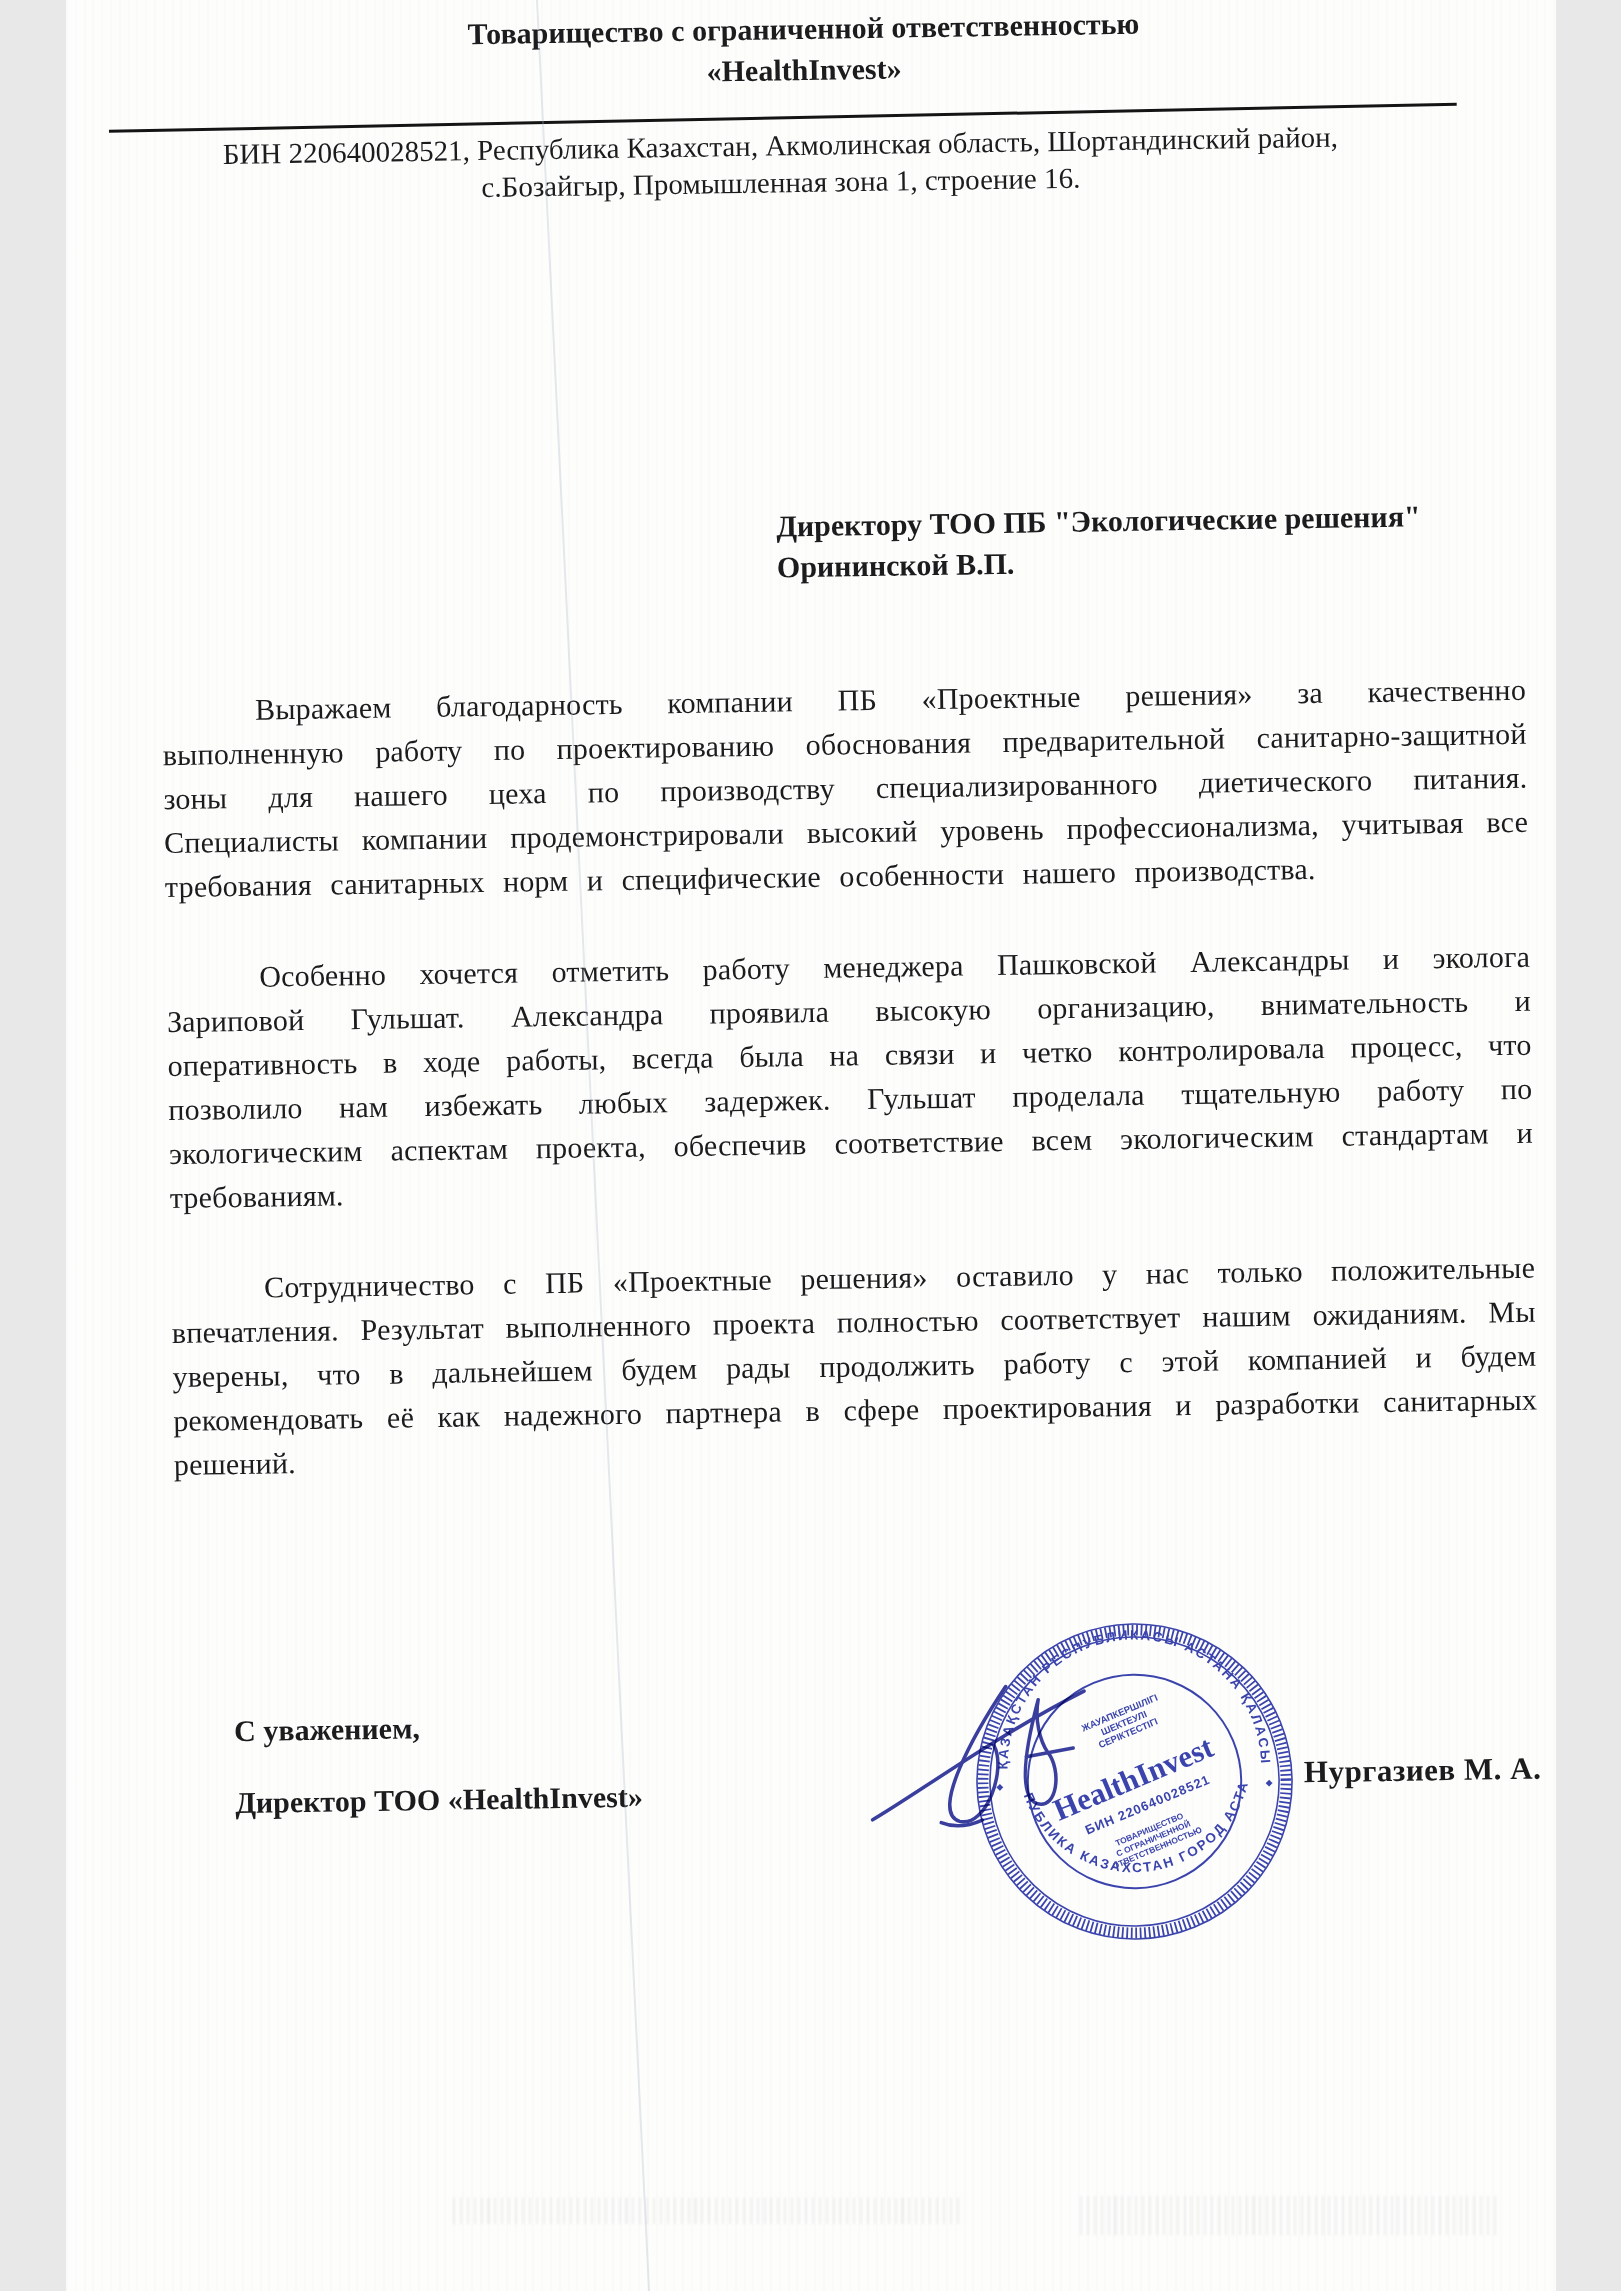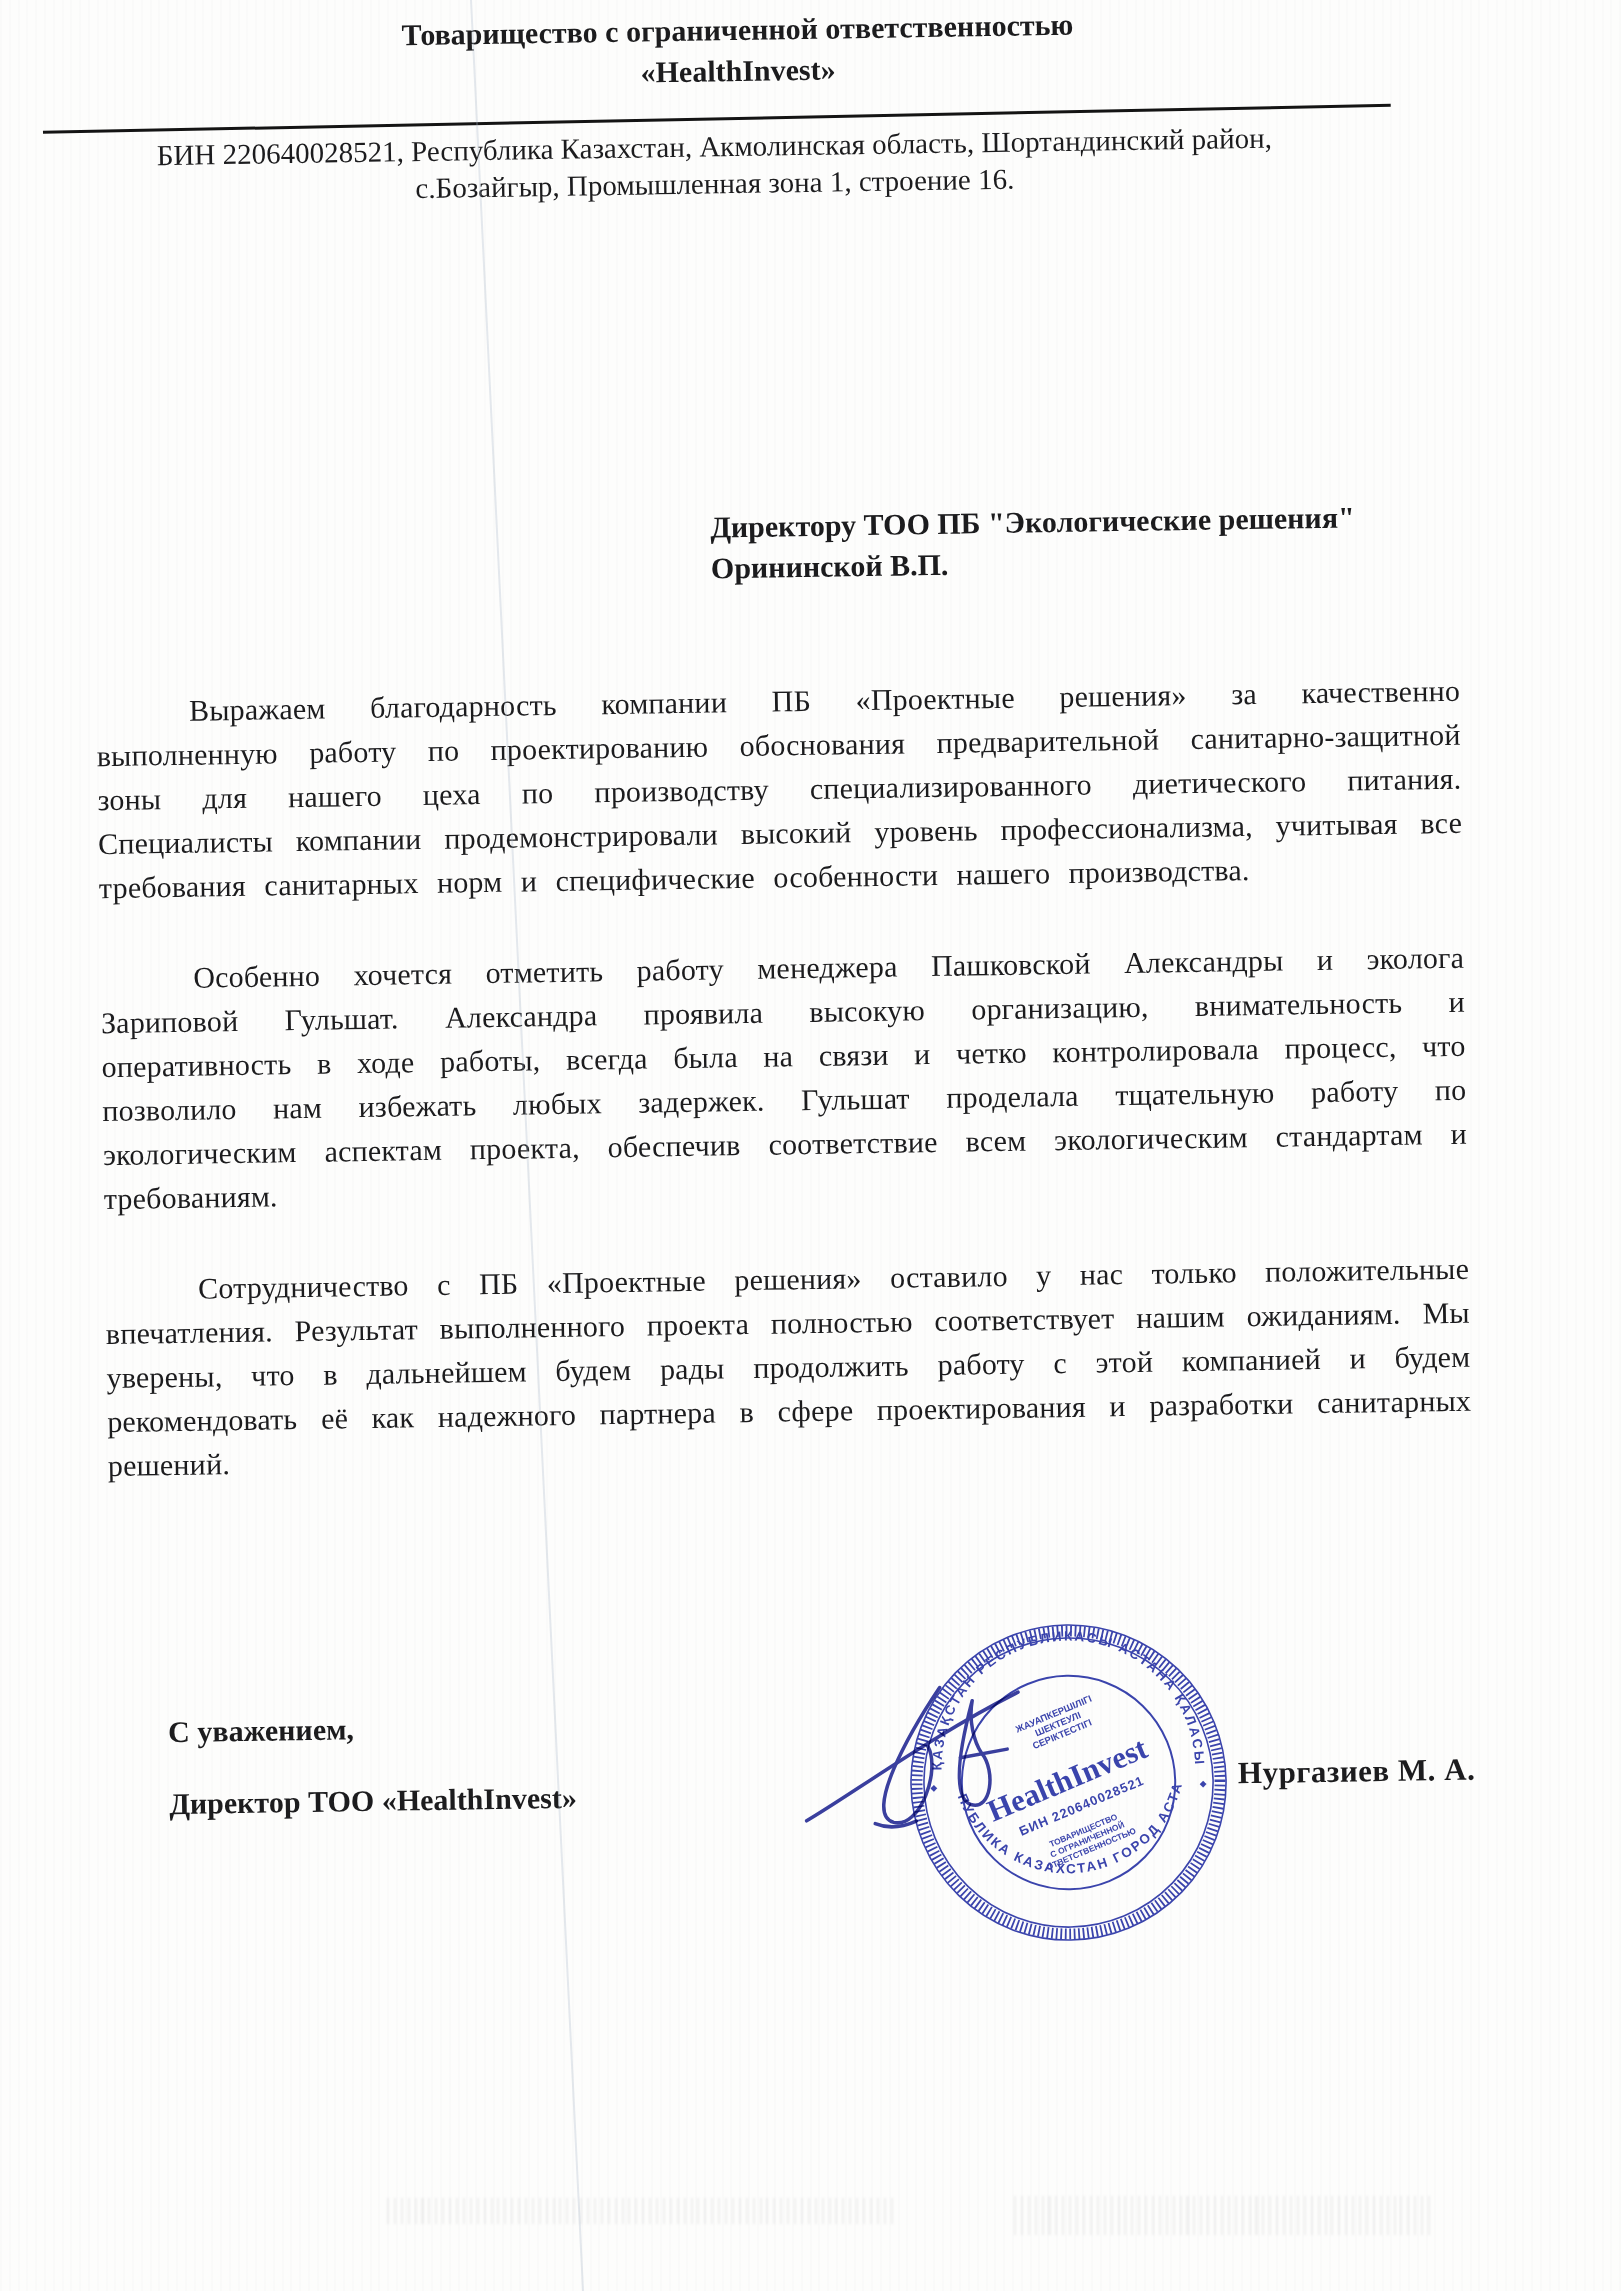--- a/index.html
+++ b/index.html
@@ -1,18 +1,18 @@
 <!DOCTYPE html>
 <html style="--ink: #1c1c1e; --stamp-blue: #2c36a6; --signature-blue: #3a3f9e;"><head>
 <meta charset="utf-8">
 <style>
   html,body{margin:0;padding:0;background:#e8e8e8;}
   .page{
     position:relative;
-    width:1621px;height:2292px;
+    width:1490px;height:2292px;
     margin:0 auto;
     background:#fdfdfc;
     overflow:hidden;
     font-family:"Liberation Serif","DejaVu Serif",serif;
     color:var(--ink,#1c1c1e);
   }
   
   .page::before{
     content:"";position:absolute;inset:0;pointer-events:none;
     background:repeating-linear-gradient(90deg,rgba(120,125,135,.05) 0 2px,transparent 2px 8.8px);

